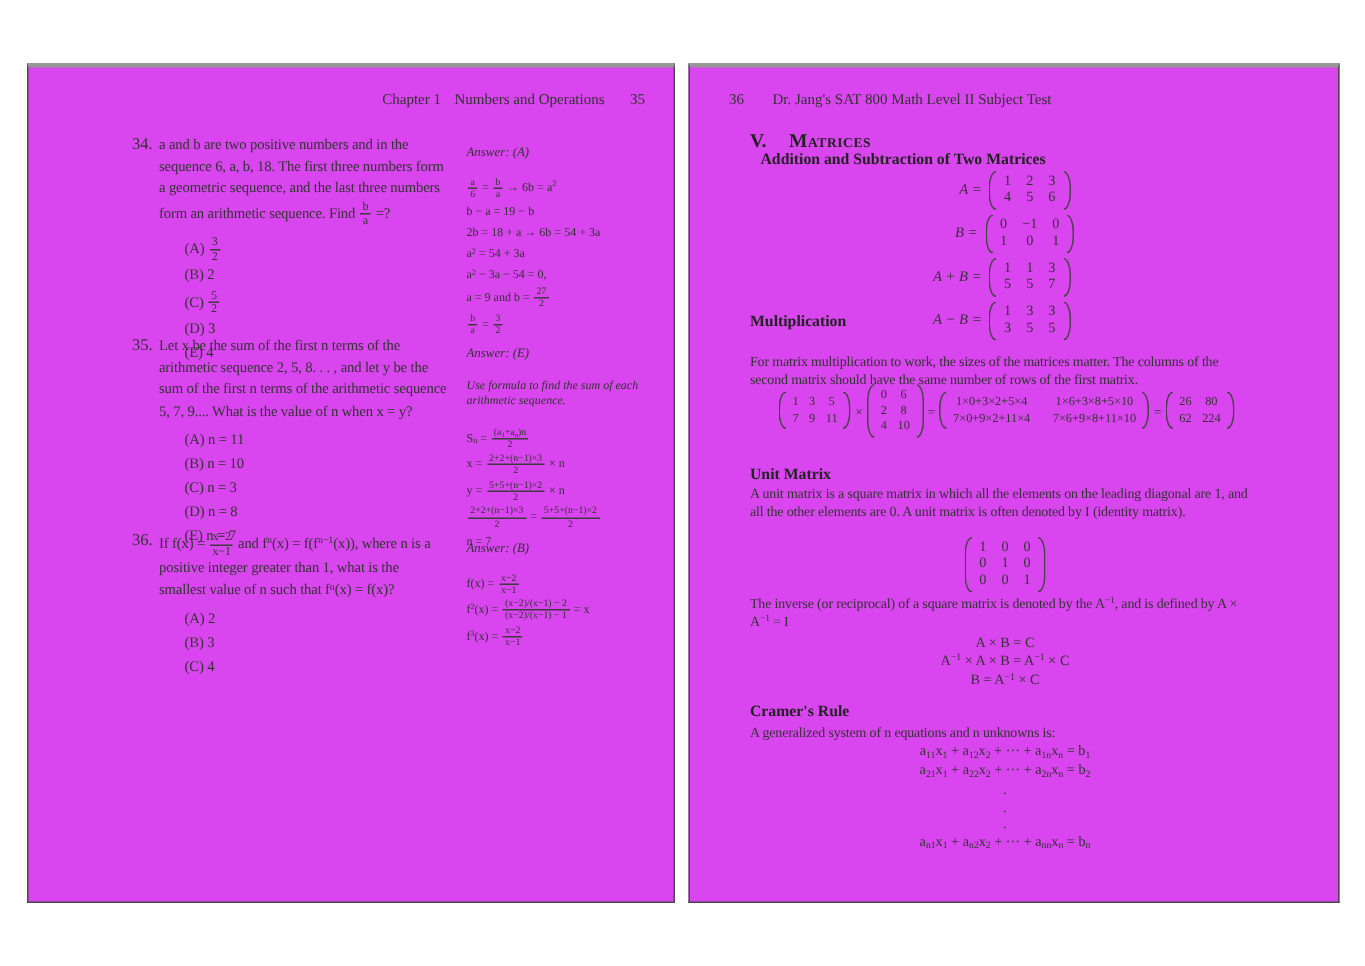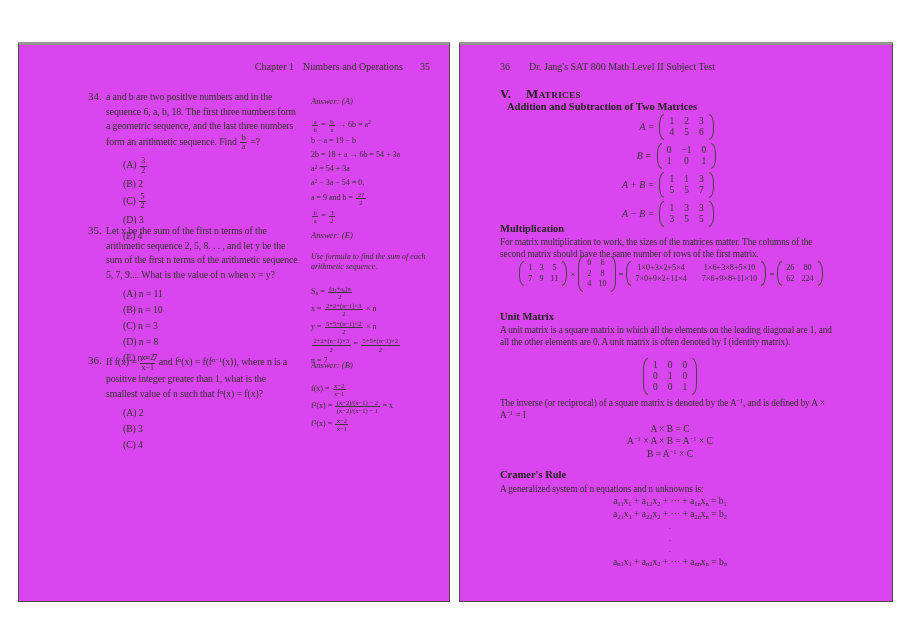--- a/index.html
+++ b/index.html
@@ -25,27 +25,27 @@
   .qnum{position:absolute;left:0;top:0;font-size:11px;}
   .qbody{margin-left:18px;width:192px;font-size:9.8px;line-height:14.5px;letter-spacing:-0.1px;}
   .choices{margin-top:5px;margin-left:17px;}
   .choice{font-size:9.8px;min-height:14px;margin-bottom:1.5px;}
   .qanswer{position:absolute;left:223px;top:6px;width:128px;font-size:8px;line-height:11.5px;}
   .ans-label{font-style:italic;font-size:8.6px;margin-bottom:10px;}
   .sol-note{font-style:italic;margin-bottom:12px;line-height:10.5px;}
   .sol-line{margin-bottom:2.5px;line-height:11.5px;}
 
   
-  .rp-header{position:absolute;top:16px;left:40px;font-size:10px;white-space:nowrap;}
+  .rp-header{position:absolute;top:16px;left:26px;font-size:10px;white-space:nowrap;}
   .rp-header .ttl{margin-left:19px;}
   .sec-head{position:absolute;top:41px;left:40px;font-weight:bold;font-size:13px;color:#222;}
   .sec-head .sec-title{margin-left:15px;font-variant:small-caps;letter-spacing:0.4px;}
   .sub-head{position:absolute;top:56px;left:47px;font-weight:bold;font-size:10.5px;color:#222;}
   .head2{position:absolute;left:40px;font-weight:bold;font-size:10.5px;color:#222;}
-  #mult-head{top:178px;text-align:center;} #unit-head{top:266px;} #cramer-head{top:424px;}
+  #mult-head{top:164px;text-align:center;} #unit-head{top:266px;} #cramer-head{top:424px;}
   .para{position:absolute;left:40px;width:338px;font-size:9.3px;line-height:12.3px;letter-spacing:-0.1px;}
   #mult-para{top:191px;} #unit-para{top:279px;} #inv-para{top:352px;} #cramer-intro{top:438px;width:360px;}
 
   .addsub{position:absolute;top:67px;left:0;width:392px;}
   .meq{height:29px;display:flex;align-items:center;justify-content:center;}
   .mlabel{display:inline-block;width:58px;text-align:right;margin-right:3px;font-size:9.8px;font-style:italic;}
 
   .mult-eq{position:absolute;top:211px;left:40px;width:342px;display:flex;align-items:center;justify-content:center;}
   .mult-eq .op{font-size:8.6px;margin:0 1px;}
   .center-block{position:absolute;left:0;width:420px;text-align:center;}

